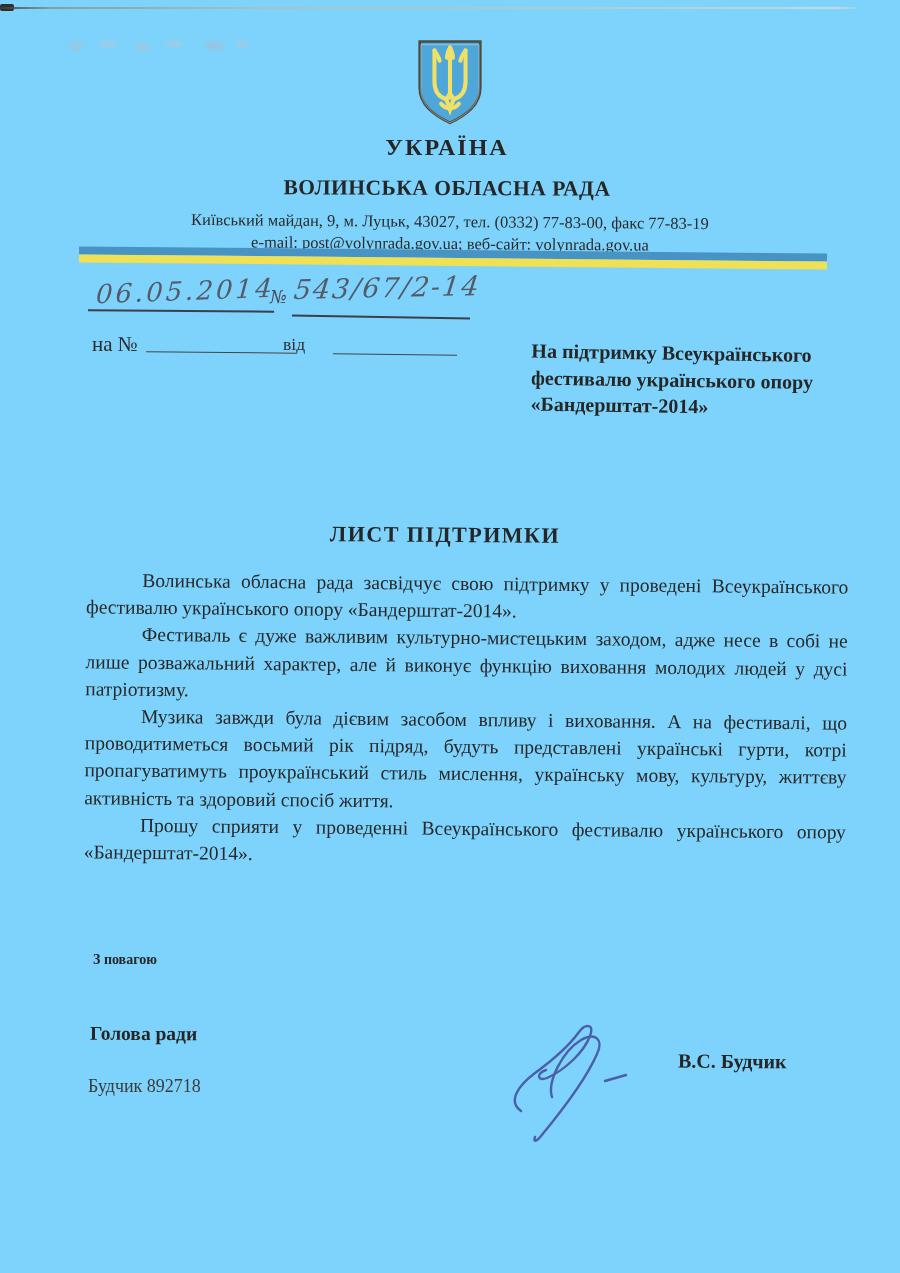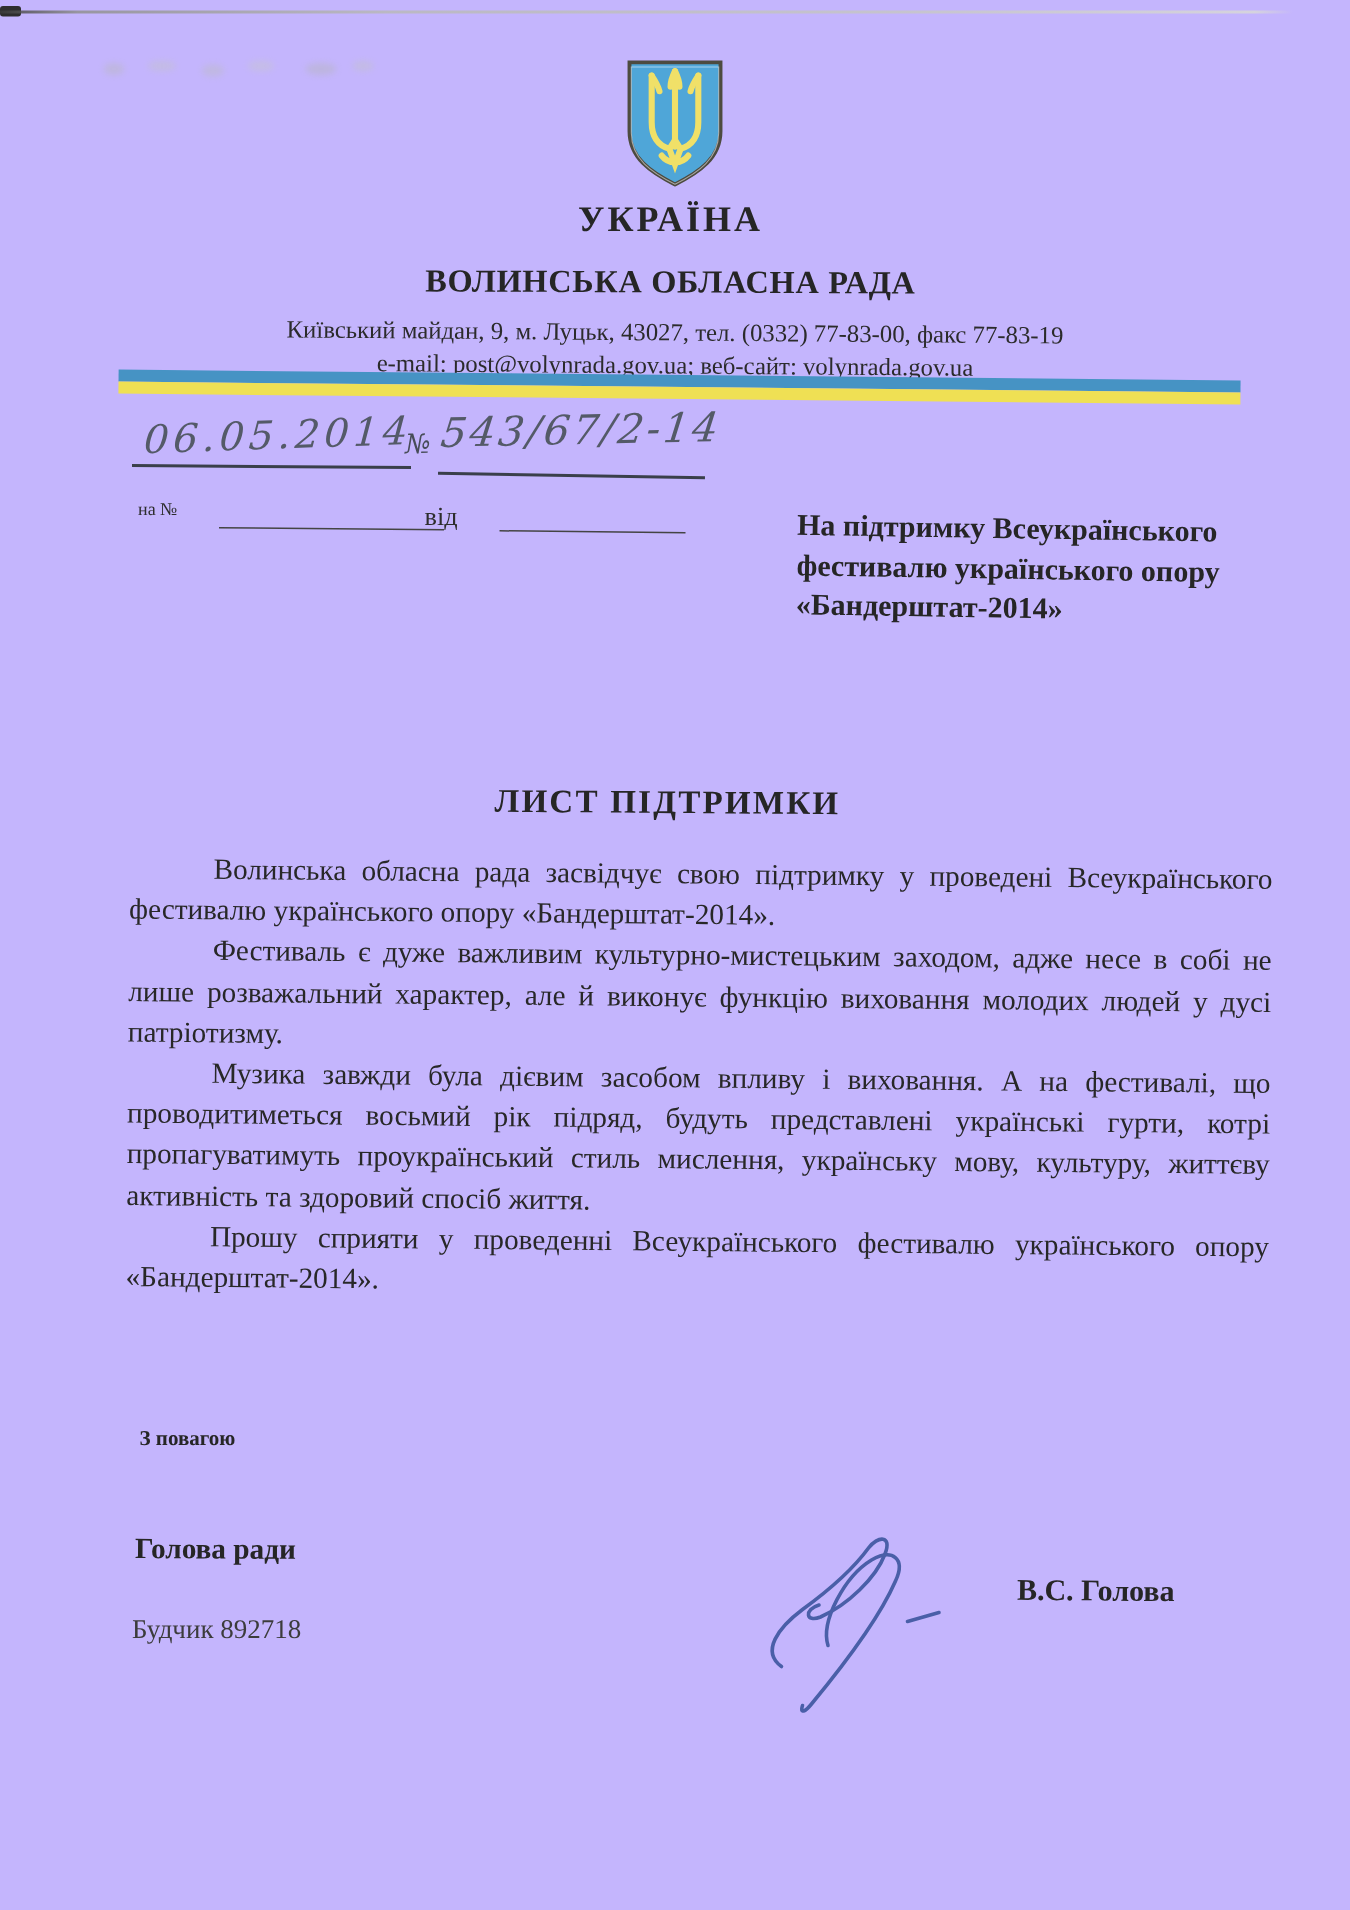--- a/index.html
+++ b/index.html
@@ -4,21 +4,21 @@
 <style>
   html, body { margin: 0; padding: 0; }
   body {
     width: 900px; height: 1273px;
     background: #e9e9e7;
     font-family: "Liberation Serif", serif;
   }
   .page {
     position: relative;
     width: 900px; height: 1273px;
-    background: #c4b5fd;
+    background: #7dd3fc;
     overflow: hidden;
     color: #262626;
   }
   
   .scan-line {
     position: absolute; top: 7px; left: 0; width: 862px; height: 2px;
     background: linear-gradient(to right, #3a3a3a, #909090 6%, #b9b9b9 30%, #c6c6c6 70%, #d8d8d8 97%, transparent);
     opacity: .85;
   }
   .scan-corner {
@@ -79,21 +79,21 @@
   .no-label {
     position: absolute; left: 270px; top: 286px; font-size: 18px; color: #474c58;
     transform: rotate(-1deg);
   }
   .hw-number {
     position: absolute; left: 294px; top: 272px; font-size: 27px;
     letter-spacing: 2px; transform: rotate(-1.2deg) skewX(-8deg);
   }
   .u-number { position: absolute; left: 292px; top: 316px; width: 178px; border-top: 2px solid #3a3f4a; transform: rotate(1deg); }
 
-  .reply-label { position: absolute; left: 92px; top: 332px; font-size: 12px; color: #2d2d2d; }
+  .reply-label { position: absolute; left: 92px; top: 332px; font-size: 21px; color: #2d2d2d; }
   .u-reply-no { position: absolute; left: 146px; top: 352px; width: 150px; border-top: 1.8px solid #444; transform: rotate(0.5deg); }
   .vid-label { position: absolute; left: 283px; top: 334px; font-size: 17.5px; color: #2d2d2d; }
   .u-reply-date { position: absolute; left: 333px; top: 354px; width: 124px; border-top: 1.8px solid #444; transform: rotate(0.6deg); }
 
   
   .subject {
     position: absolute; left: 531px; top: 340px; width: 312px;
     font-weight: bold; font-size: 20px; line-height: 26.5px;
     transform: rotate(0.9deg);
   }
@@ -183,15 +183,15 @@
 
   <div class="autograph">
     <svg width="165" height="135" viewBox="0 0 165 135">
       <g fill="none" stroke="#4a5fa8" stroke-width="2.4" stroke-linecap="round">
         <path d="M16 96 C2 86 14 70 30 58 C52 42 66 28 74 17 C80 9 90 8 85 21 C79 37 60 55 42 63 C32 67 31 58 41 55"></path>
         <path d="M47 82 C42 66 58 36 76 25 C90 17 99 24 92 39 C82 62 60 92 36 121 C32 126 28 128 30 122"></path>
         <path d="M100 66 L121 60"></path>
       </g>
     </svg>
   </div>
-  <div class="signer">В.С. Голова</div>
+  <div class="signer">В.С. Будчик</div>
 
 </div>
 
 </body></html>

